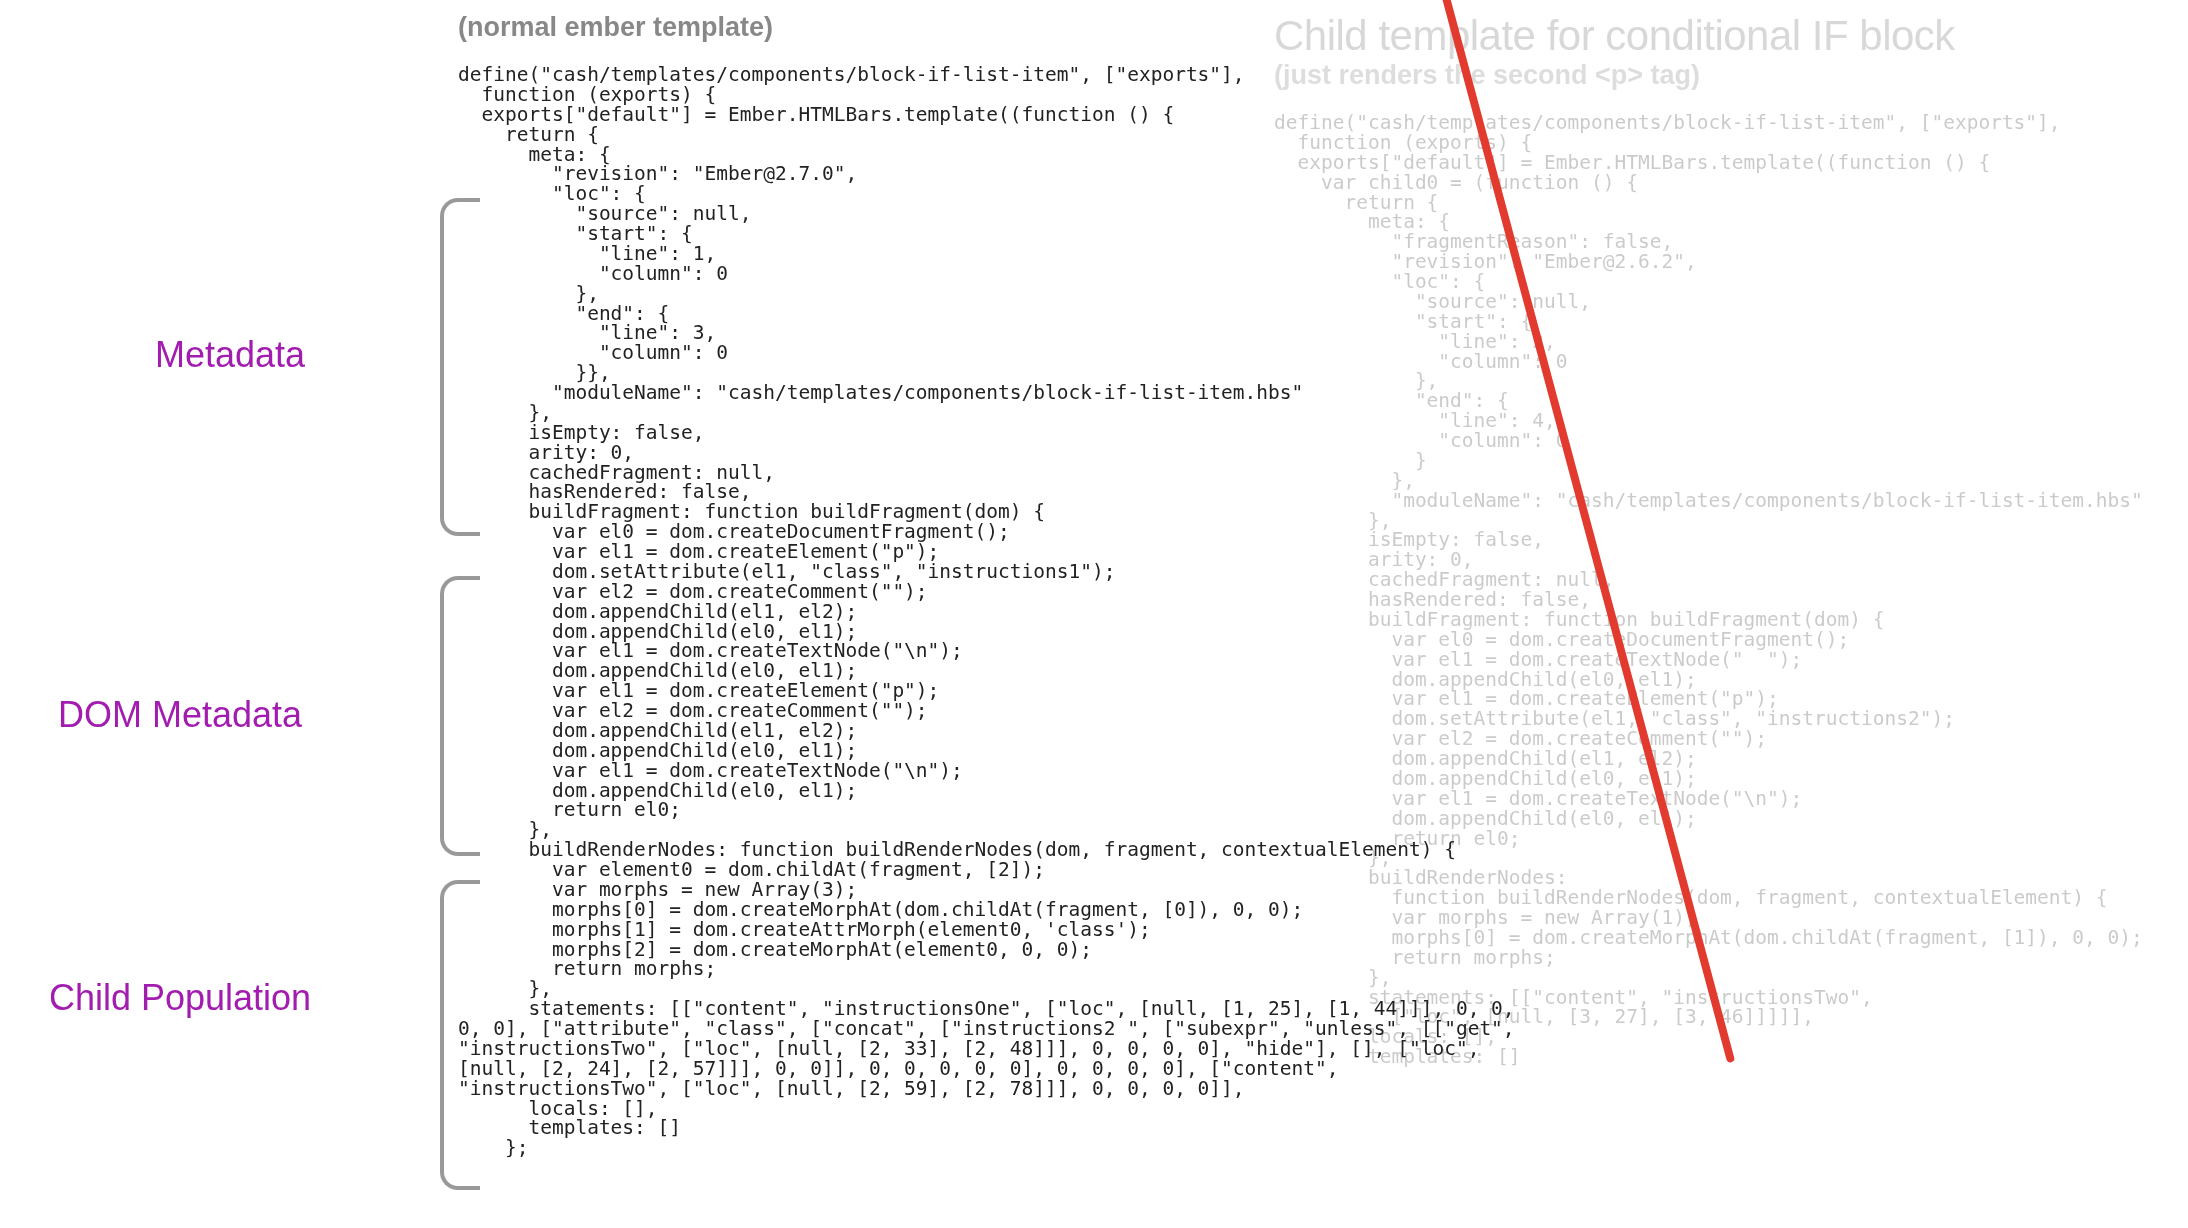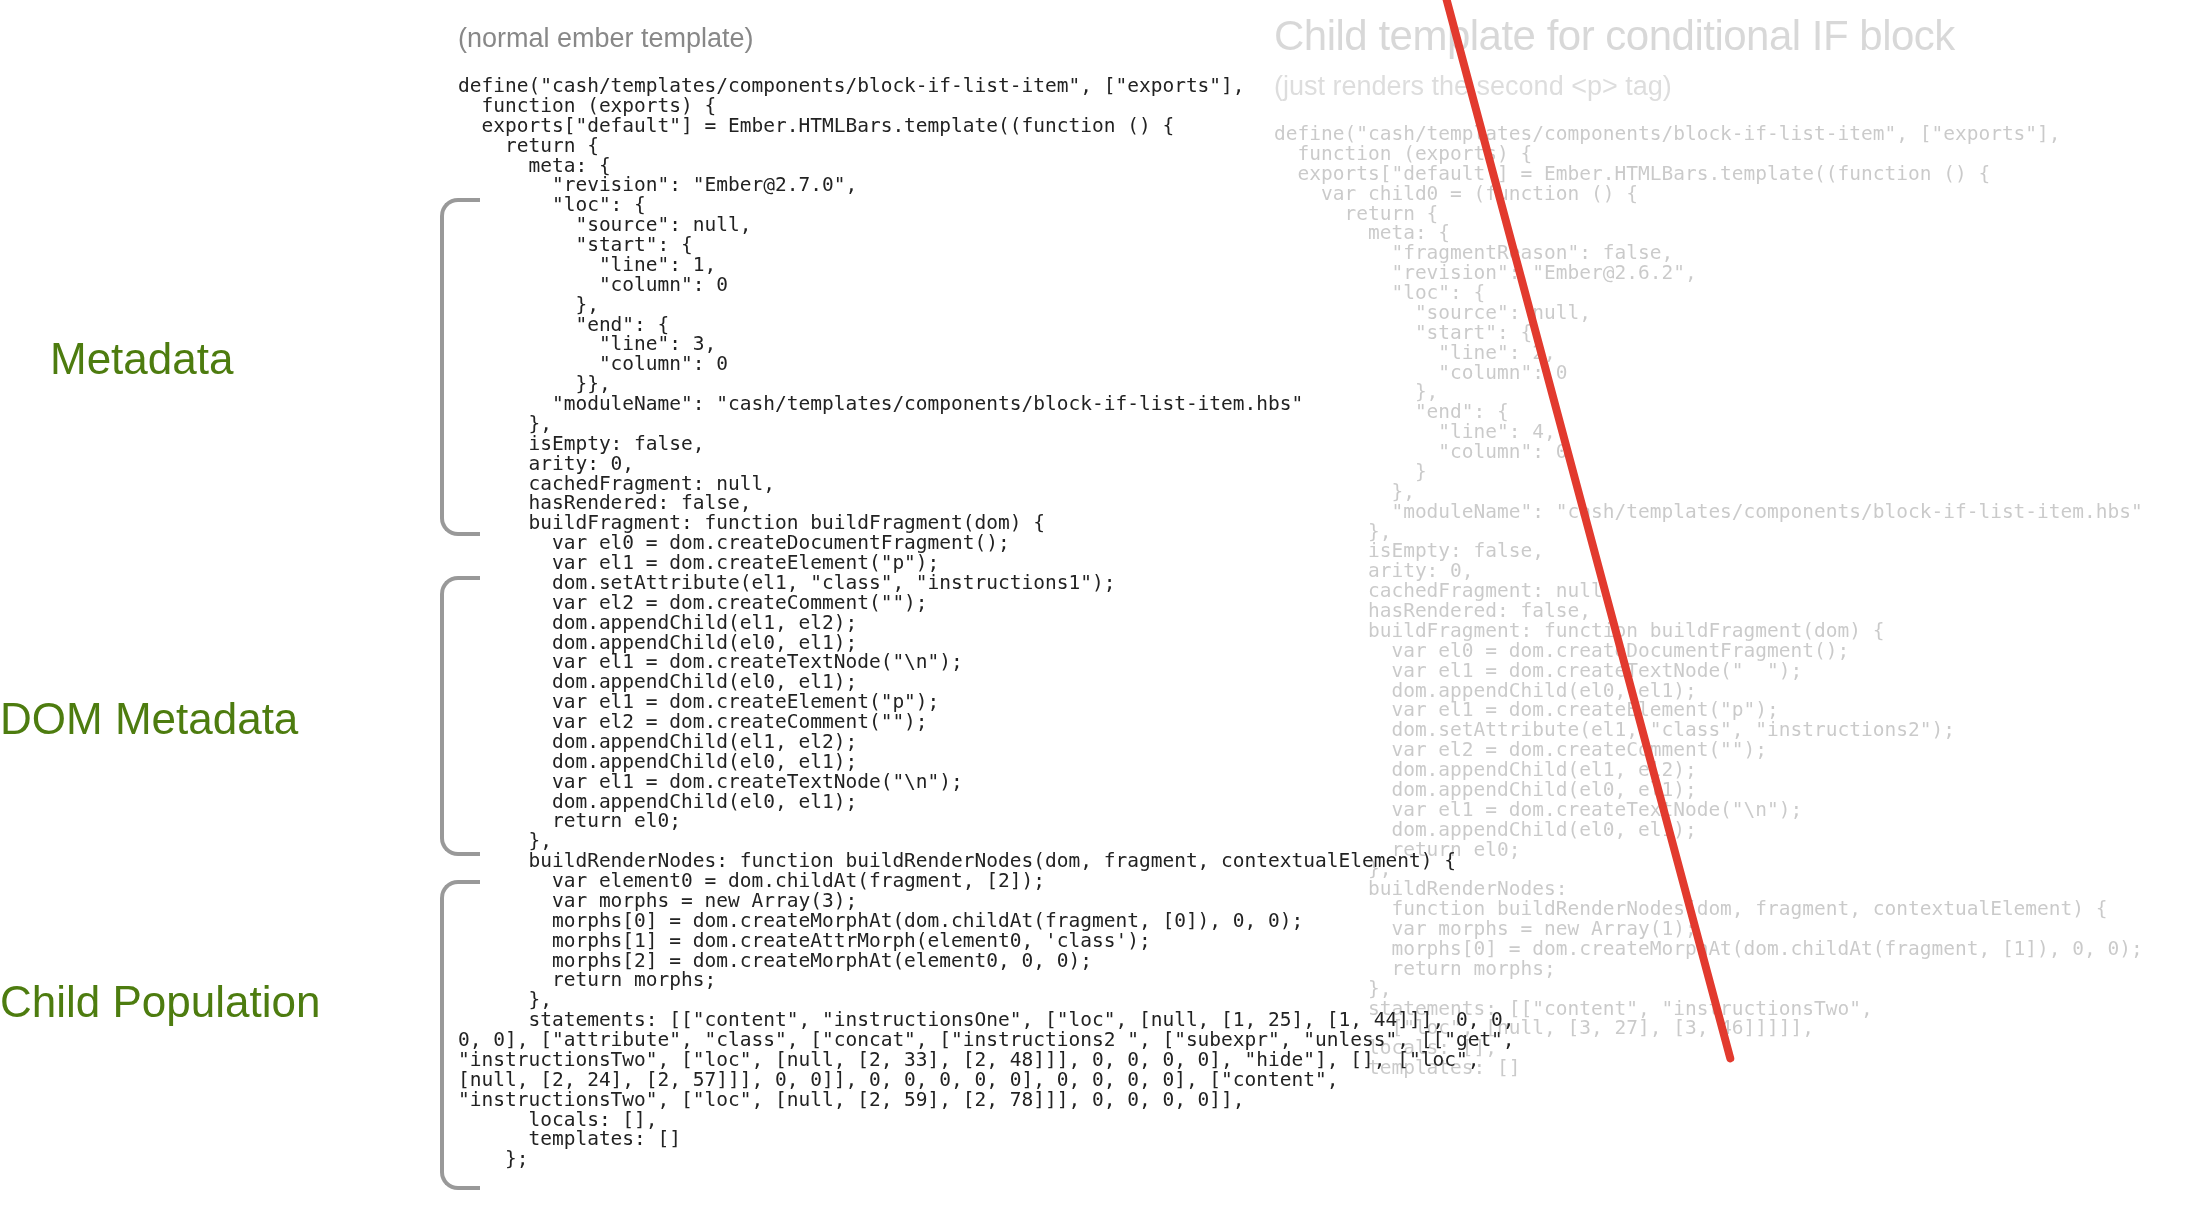--- a/index.html
+++ b/index.html
@@ -27,40 +27,40 @@
   h1.title {
     font-size: 42px;
     font-weight: 400;
     color:#333;
     letter-spacing: -0.5px;
   }
   .col-right h1.title { color:#777; }
   p.subtitle {
     font-size: 27px;
     color:#888;
-    margin-top: 11px;
-    font-weight: 400;
+    margin-top: 0;
+    font-weight: 700;
   }
   pre.code {
     font-family: Menlo, Monaco, Consolas, monospace;
     font-size: 19.5px;
     line-height: 1.02;
     color:#222;
     margin-top: 22px;
     white-space: pre;
   }
   .col-right pre.code {
     color:#444;
   }
   .label {
     position: absolute;
-    font-size: 44px;
+    font-size: 36px;
     font-weight: 400;
-    color:#4d7c0f;
-    text-align: left;
+    color:#a21caf;
+    text-align: center;
     width: 360px;
   }
   .brace {
     position: absolute;
     width: 40px;
     border-left: 4px solid #999;
     border-top: 4px solid #999;
     border-bottom: 4px solid #999;
     border-top-left-radius: 18px;
     border-bottom-left-radius: 18px;

